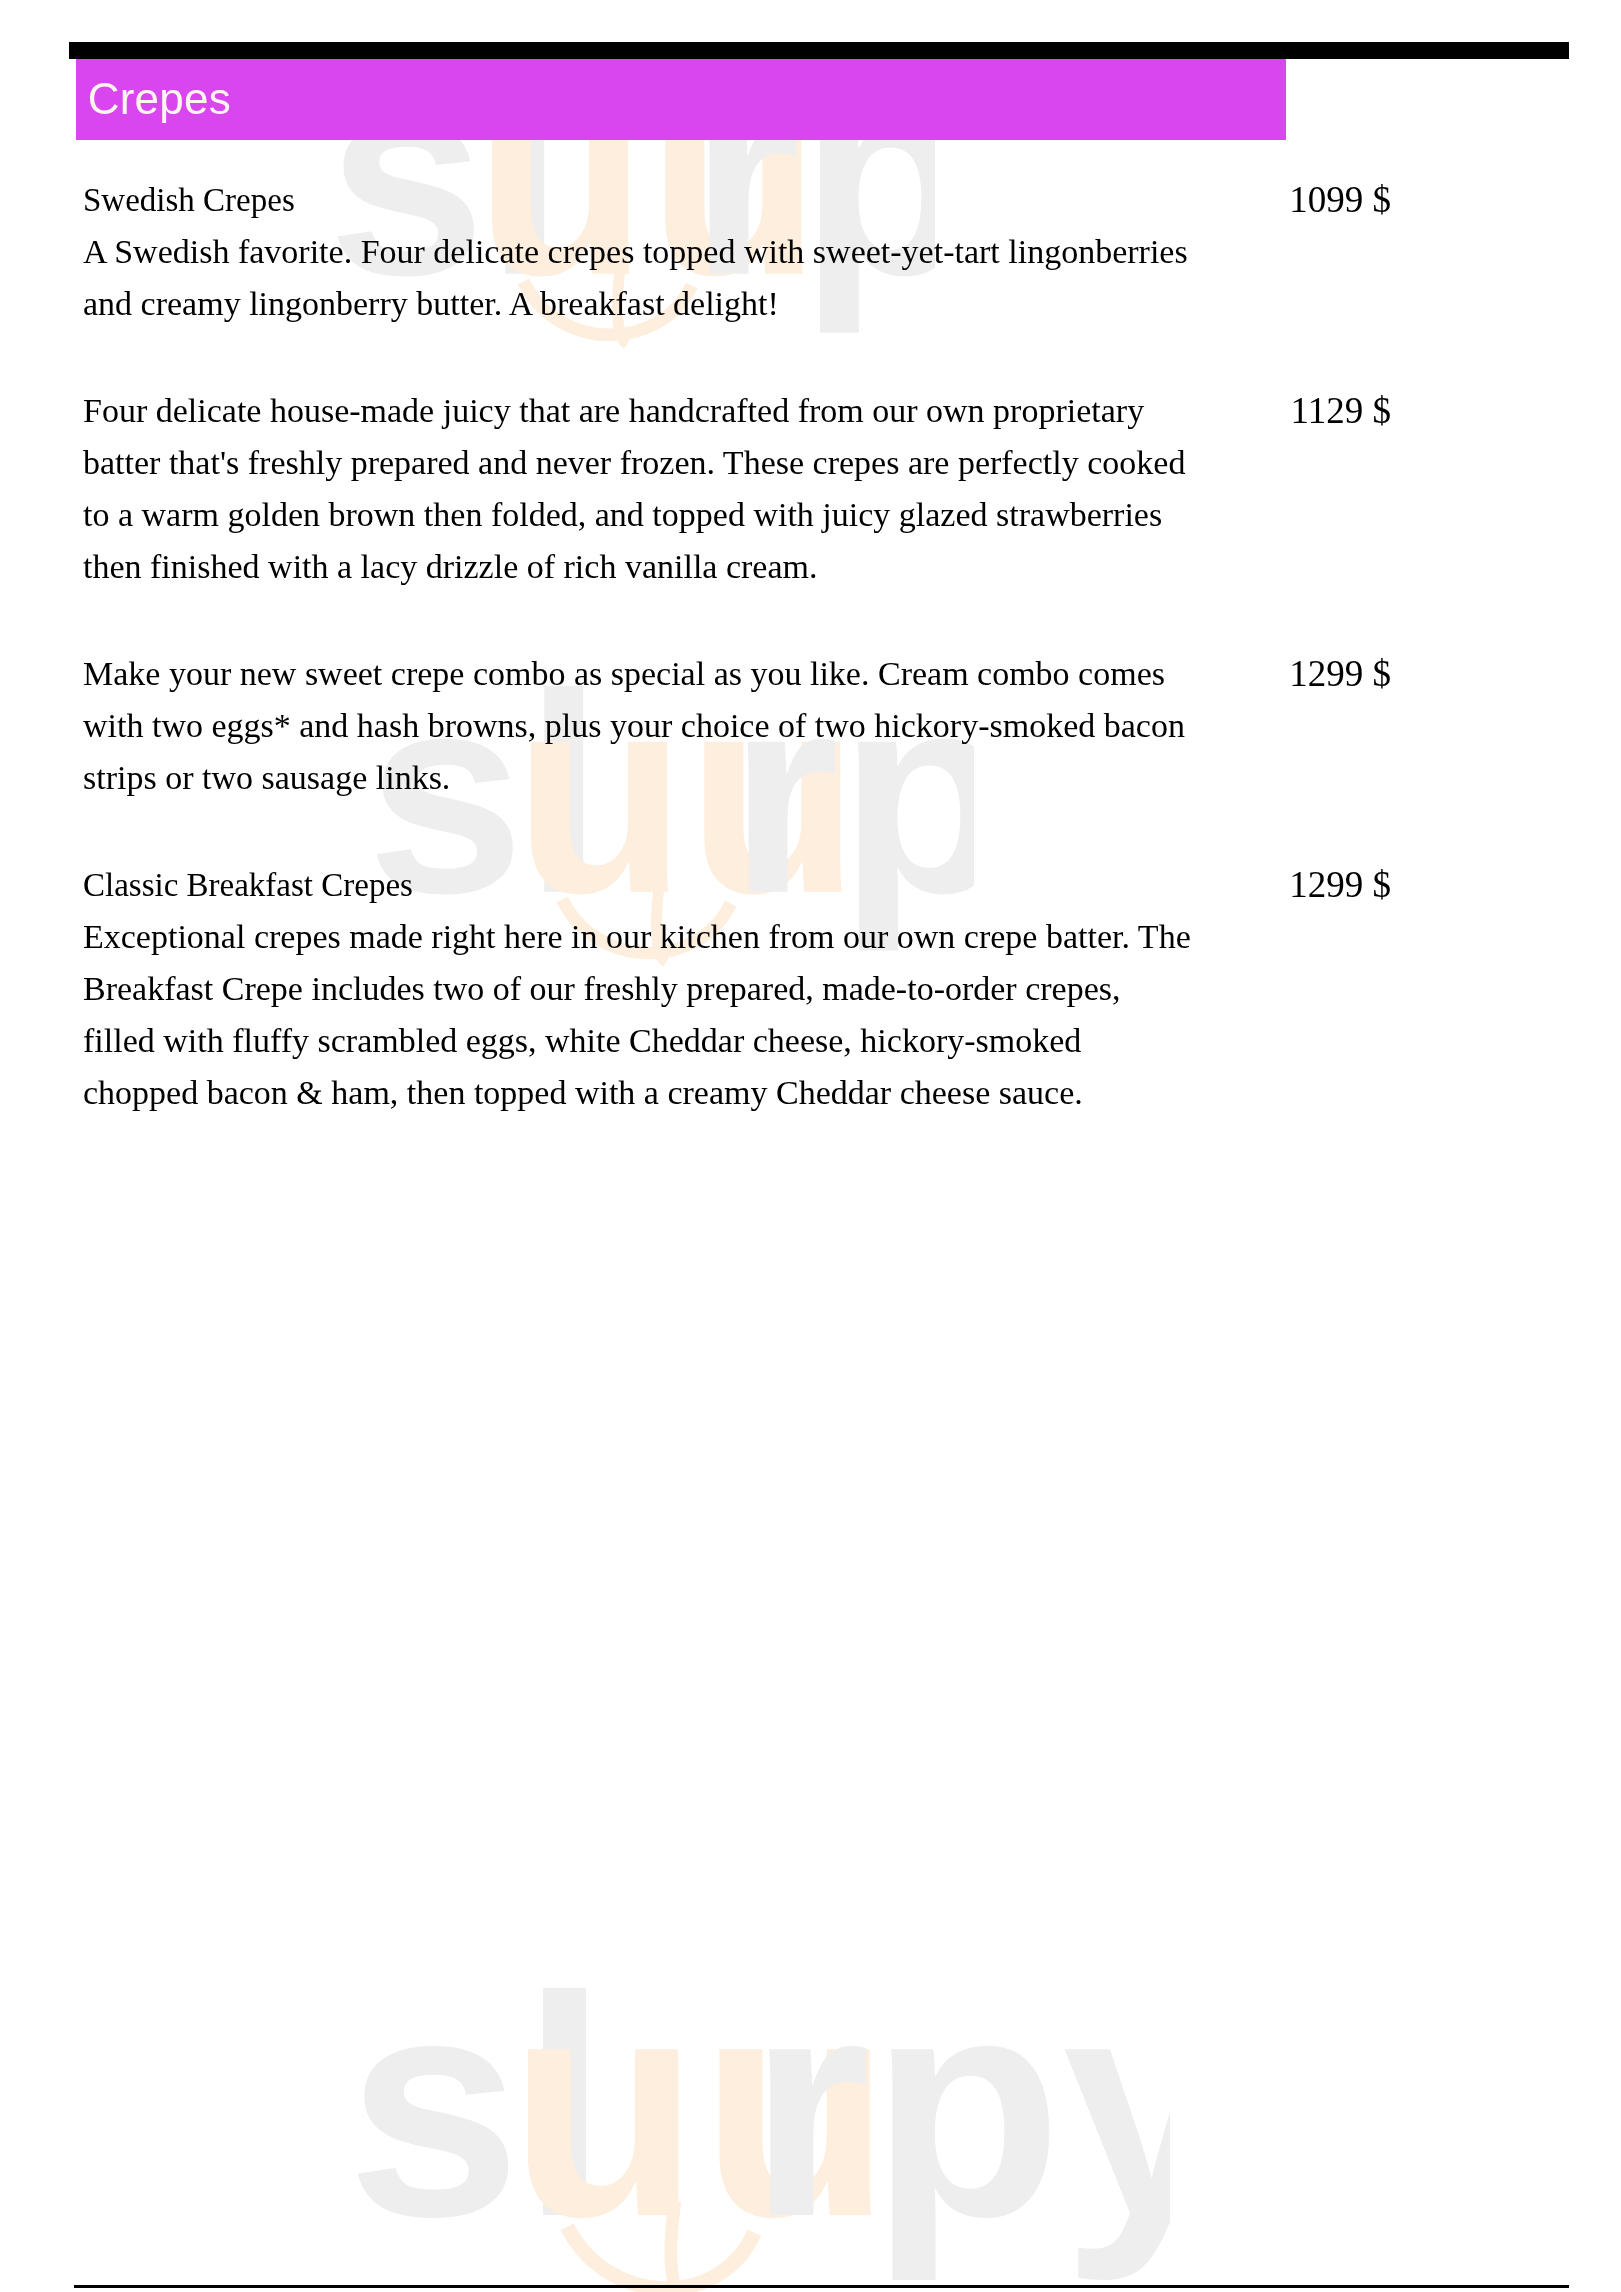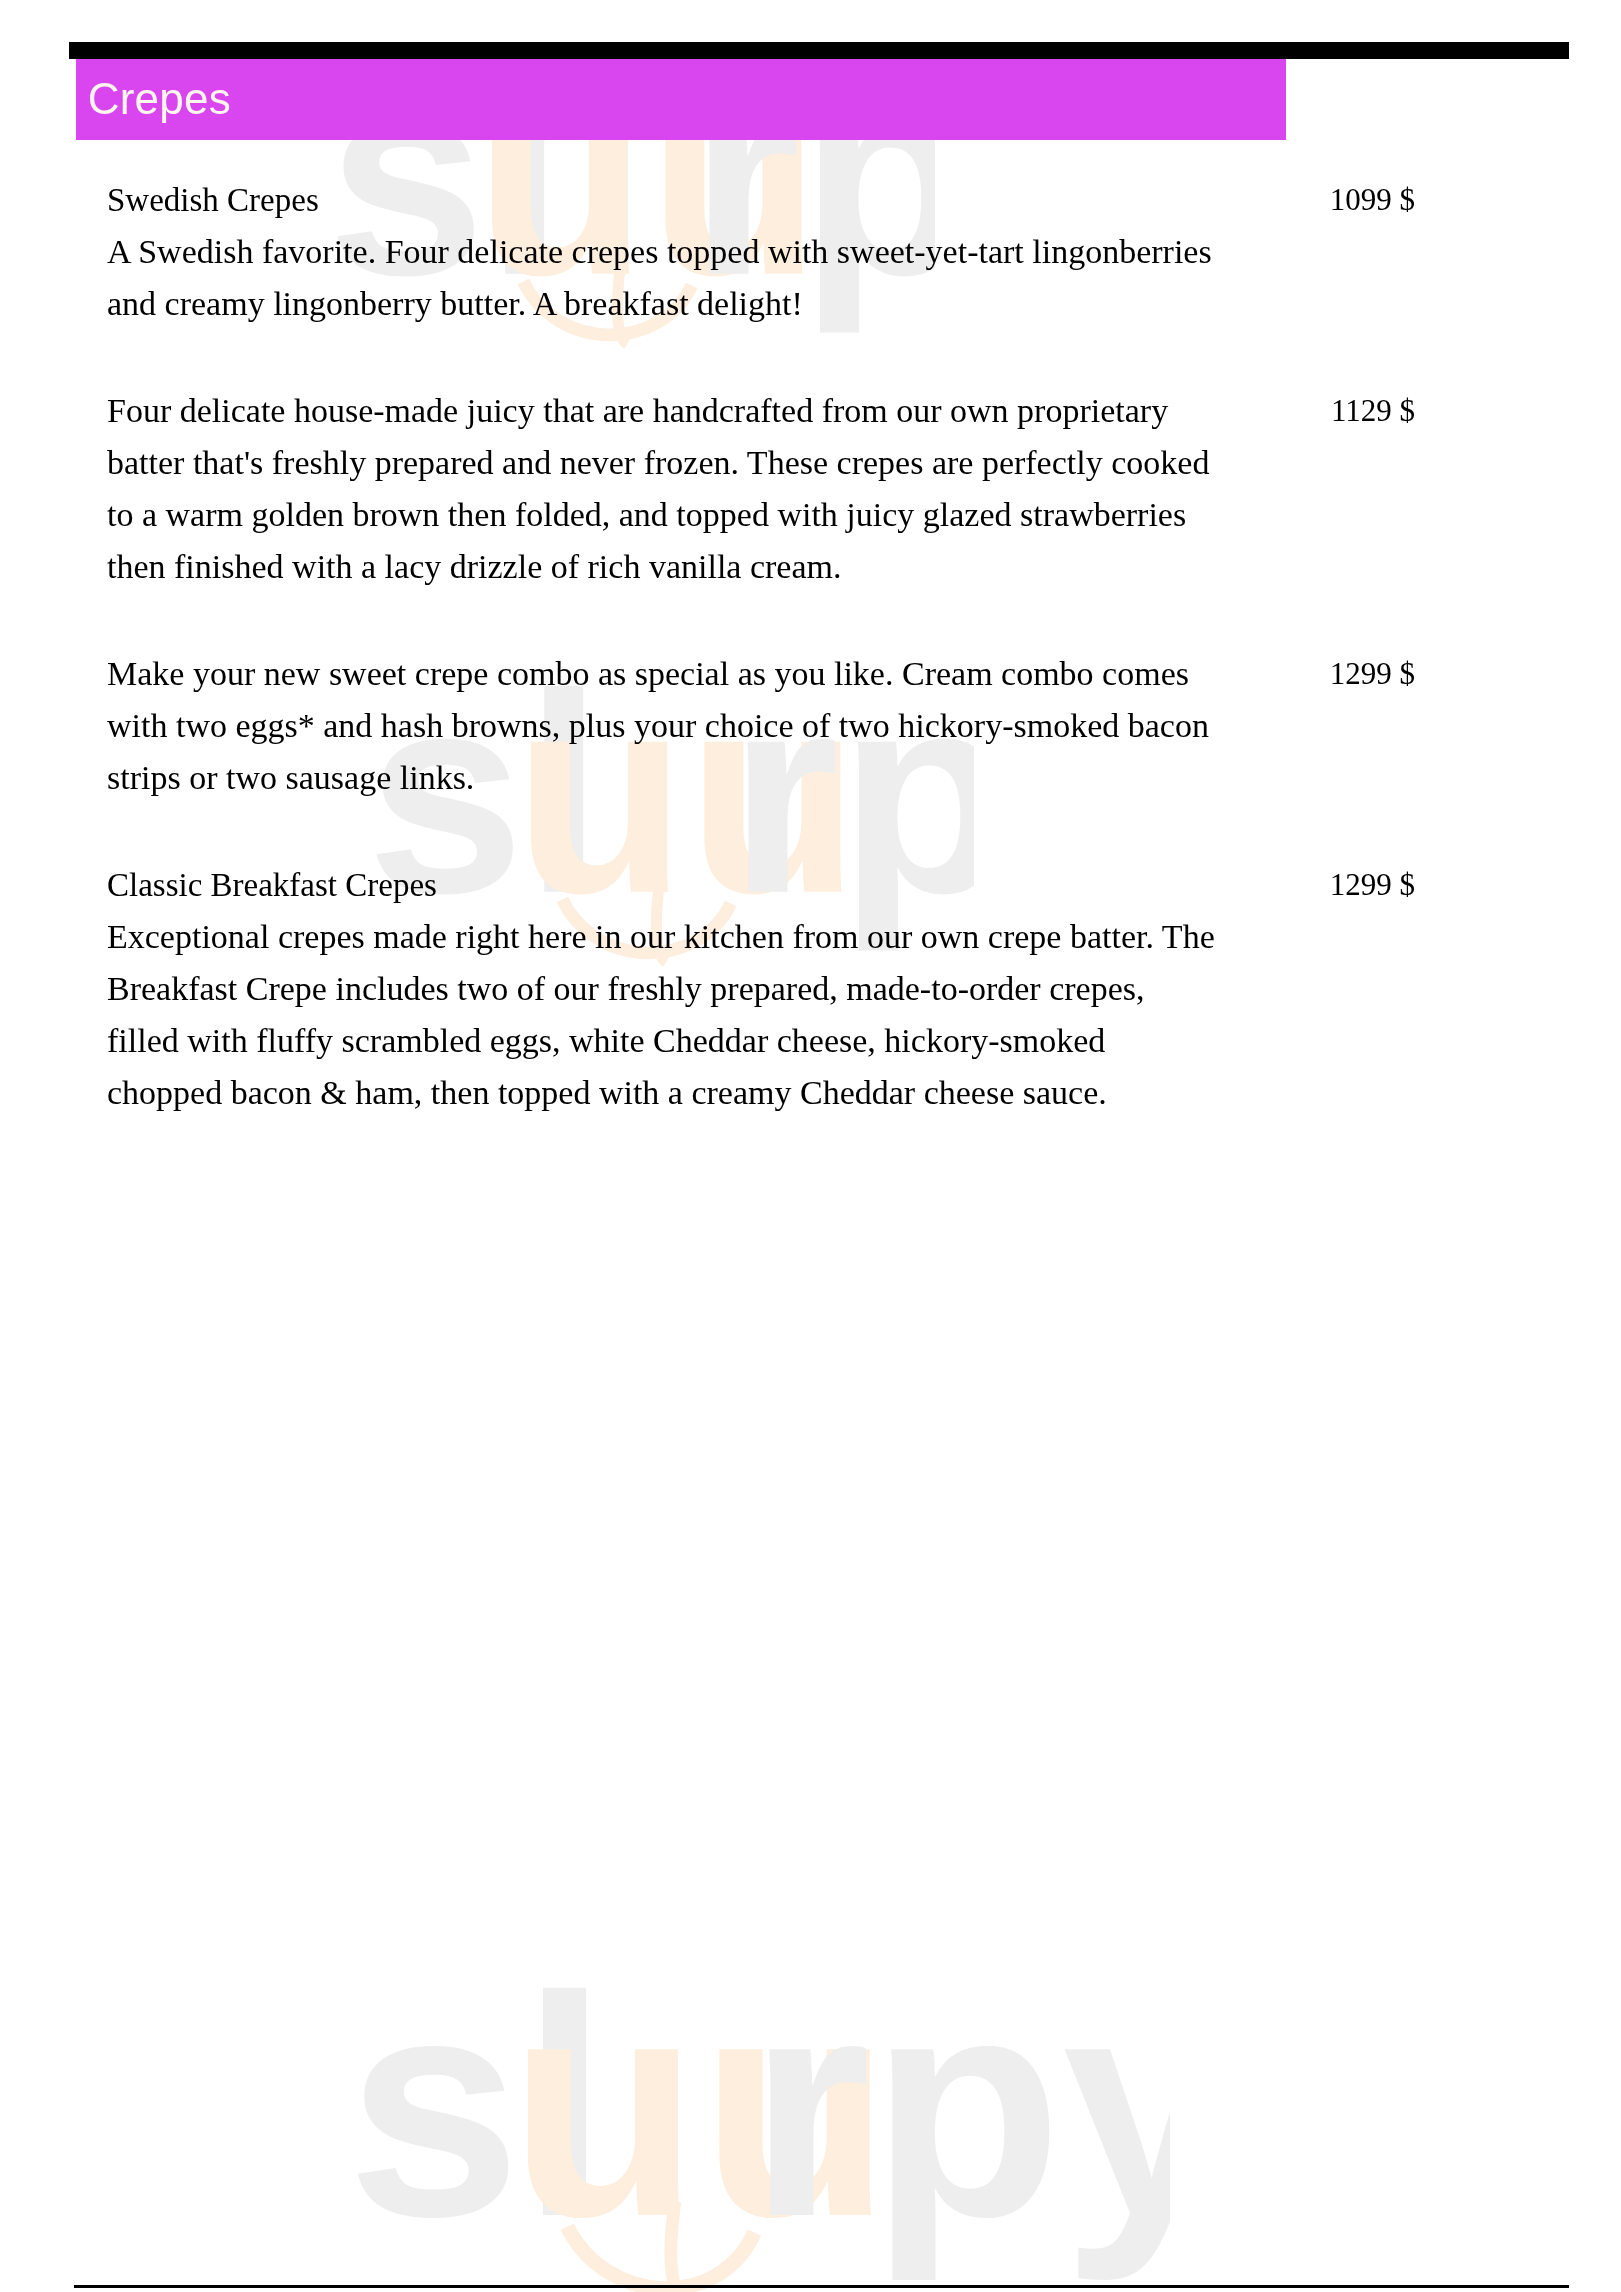--- a/index.html
+++ b/index.html
@@ -68,42 +68,41 @@
     white-space: nowrap;
   }
 
   
   .menu-list {
     position: absolute;
     left: 83px;
     top: 174px;
     width: 1308px;
     z-index: 4;
-    margin-left: 24px;
   }
   .menu-item {
     position: relative;
     margin-bottom: 55px;
   }
   .item-head {
     position: relative;
     display: block;
     width: 100%;
   }
   .item-name {
     font-size: 33px;
     line-height: 52px;
     color: #000000;
     display: inline-block;
   }
   .item-price {
     position: absolute;
     right: 0;
     top: 0;
-    font-size: 31px;
+    font-size: 37px;
     line-height: 52px;
     color: #000000;
     white-space: nowrap;
   }
   .item-desc {
     font-size: 34px;
     line-height: 52px;
     color: #000000;
     width: 1112px;
     text-align: left;

